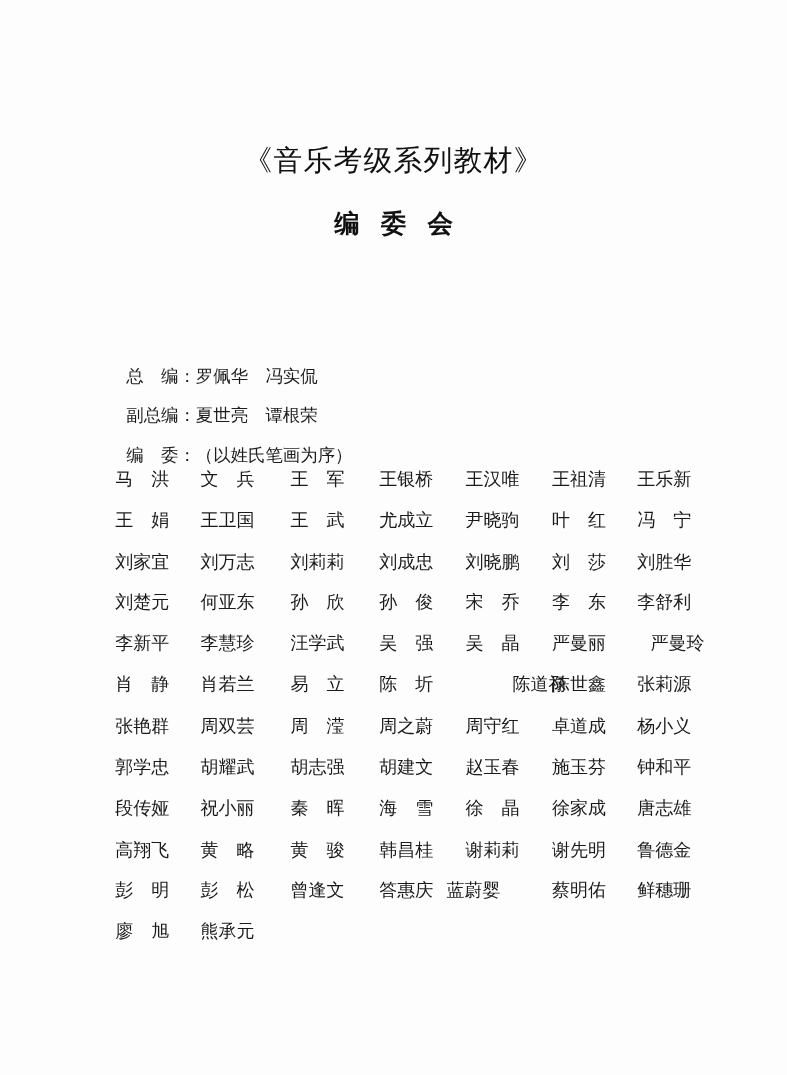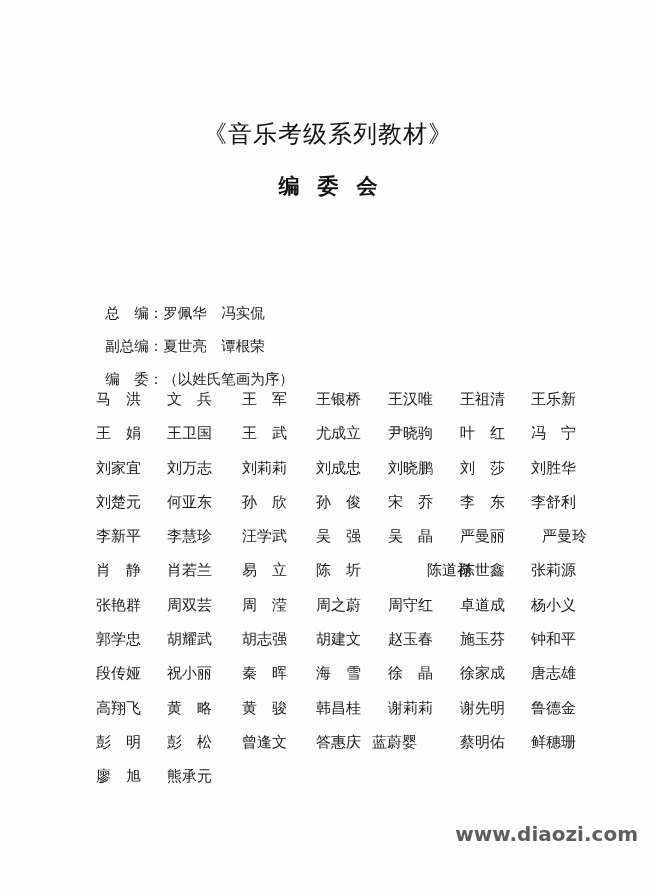--- a/index.html
+++ b/index.html
@@ -150,14 +150,13 @@
       <span class="name" style="left: 364px;">蔡明佑</span>
       <span class="name" style="left: 435px;">鲜穗珊</span>
     </div>
     <div class="row">
       <span class="name two" style="left: 0px;">廖旭</span>
       <span class="name" style="left: 71px;">熊承元</span>
     </div>
   </div>
 
 <div class="watermark">
-  <div class="wm-url">www.diaozi.com</div>
 </div>
 
 </body></html>

